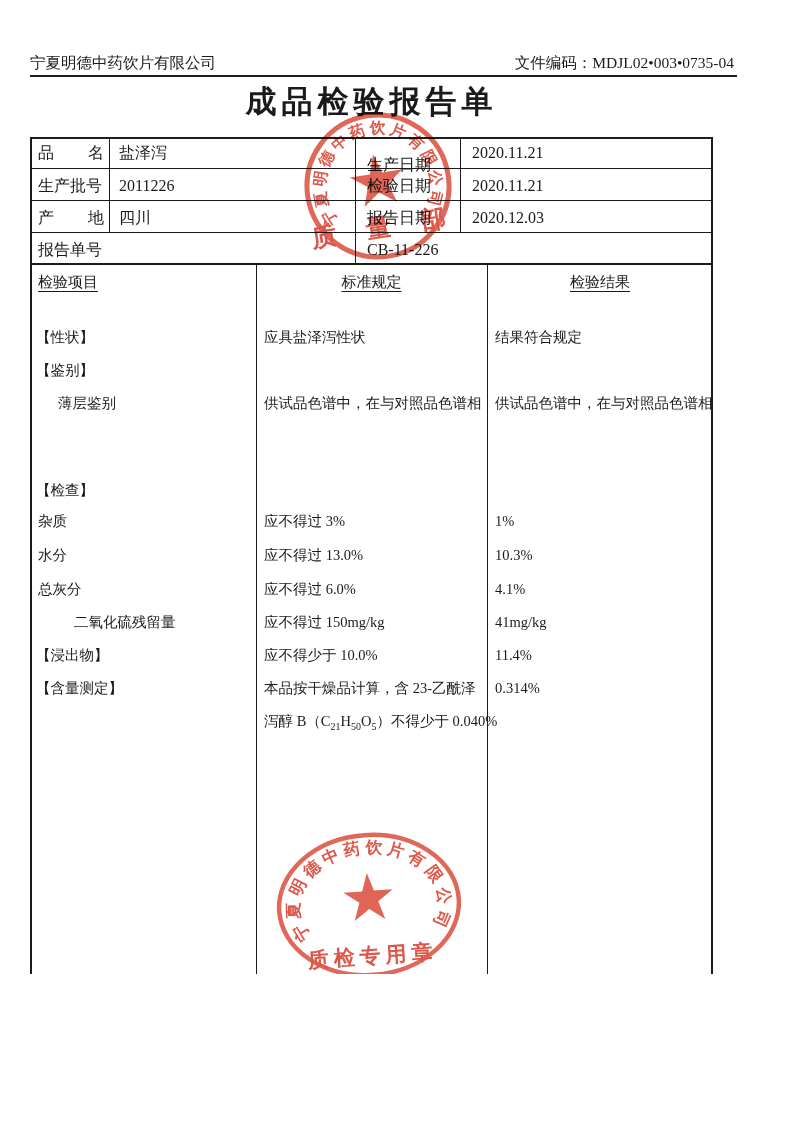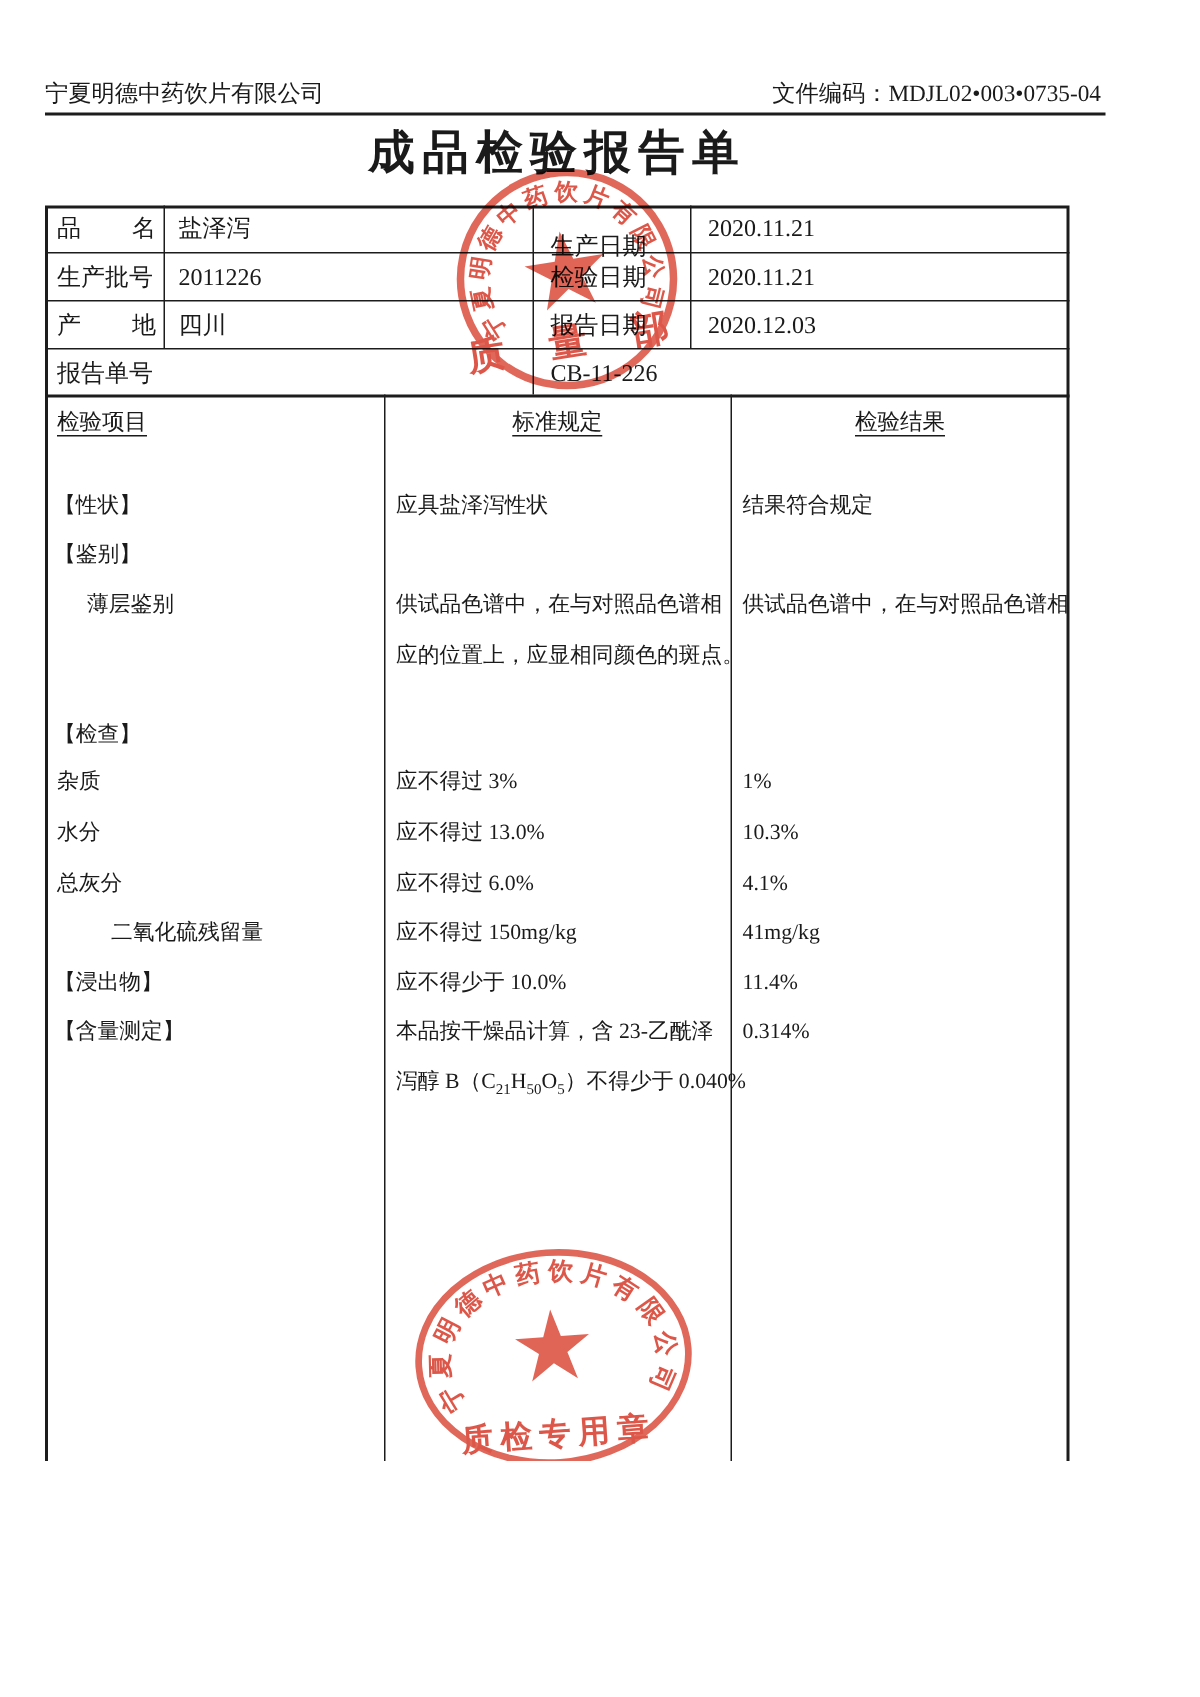--- a/index.html
+++ b/index.html
@@ -67,21 +67,20 @@
   <div class="t" style="left:36px;top:327px;">【性状】</div>
   <div class="t" style="left:264px;top:327px;">应具盐泽泻性状</div>
   <div class="t" style="left:495px;top:327px;">结果符合规定</div>
 
   <div class="t" style="left:36px;top:360px;">【鉴别】</div>
 
   <div class="t" style="left:38px;top:393px;margin-left:20px;">薄层鉴别</div>
   <div class="t" style="left:264px;top:393px;">供试品色谱中，在与对照品色谱相</div>
   <div class="t" style="left:495px;top:393px;">供试品色谱中，在与对照品色谱相</div>
 
-  <div class="t" style="left:264px;top:427px;">应的位置上，应显相同颜色的斑点。</div>
 
   <div class="t" style="left:36px;top:480px;">【检查】</div>
 
   <div class="t" style="left:38px;top:511px;">杂质</div>
   <div class="t" style="left:264px;top:511px;">应不得过 3%</div>
   <div class="t" style="left:495px;top:511px;">1%</div>
 
   <div class="t" style="left:38px;top:545px;">水分</div>
   <div class="t" style="left:264px;top:545px;">应不得过 13.0%</div>
   <div class="t" style="left:495px;top:545px;">10.3%</div>

